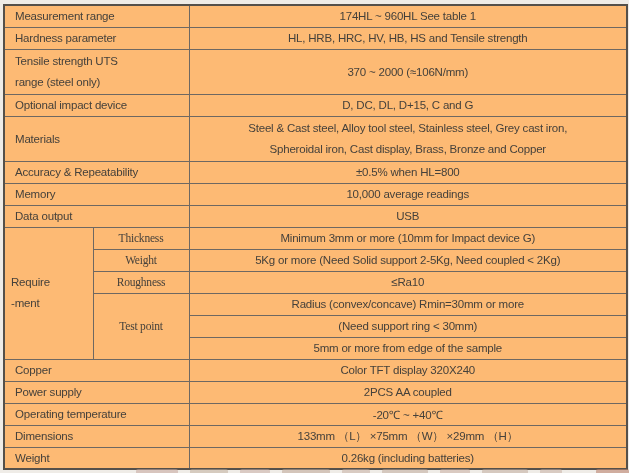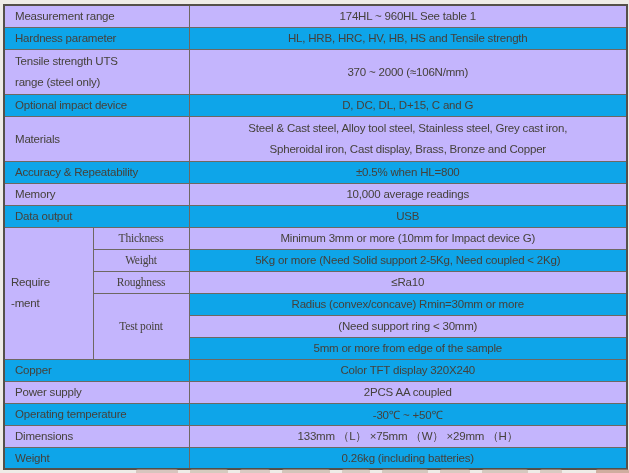--- a/index.html
+++ b/index.html
@@ -25,22 +25,22 @@
     padding:0 6px;
     overflow:hidden;
     white-space:nowrap;
     vertical-align:middle;
   }
   tr.s  { height:22px; }
   tr.t  { height:45px; }
   .lab  { text-align:left; padding-left:10px; }
   .sub  { text-align:center;font-family:Liberation Serif, serif; }
   .val  { text-align:center; }
-  .g { background:#c4b5fd; }
-  .w { background:#0ea5e9; }
+  .g { background:#fdba74; }
+  .w { background:#fdba74; }
   .two div { line-height:21px; }
   .reqcell { }
   .reqcell div { line-height:21px; }
   
   .fragments {
     position:absolute; left:0; bottom:0;
     width:629px; height:5px;
   }
   .fragments span {
     position:absolute; bottom:0; height:4px;
@@ -142,21 +142,21 @@
     <td class="val w">Color TFT display 320X240</td>
   </tr>
 
   <tr class="s">
     <td colspan="2" class="lab g">Power supply</td>
     <td class="val g">2PCS AA coupled</td>
   </tr>
 
   <tr class="s">
     <td colspan="2" class="lab w">Operating temperature</td>
-    <td class="val w">-30℃ ~ +50℃</td>
+    <td class="val w">-20℃ ~ +40℃</td>
   </tr>
 
   <tr class="s">
     <td colspan="2" class="lab g">Dimensions</td>
     <td class="val g">133mm （L） ×75mm （W） ×29mm （H）</td>
   </tr>
 
   <tr class="s">
     <td colspan="2" class="lab w">Weight</td>
     <td class="val w">0.26kg (including batteries)</td>

